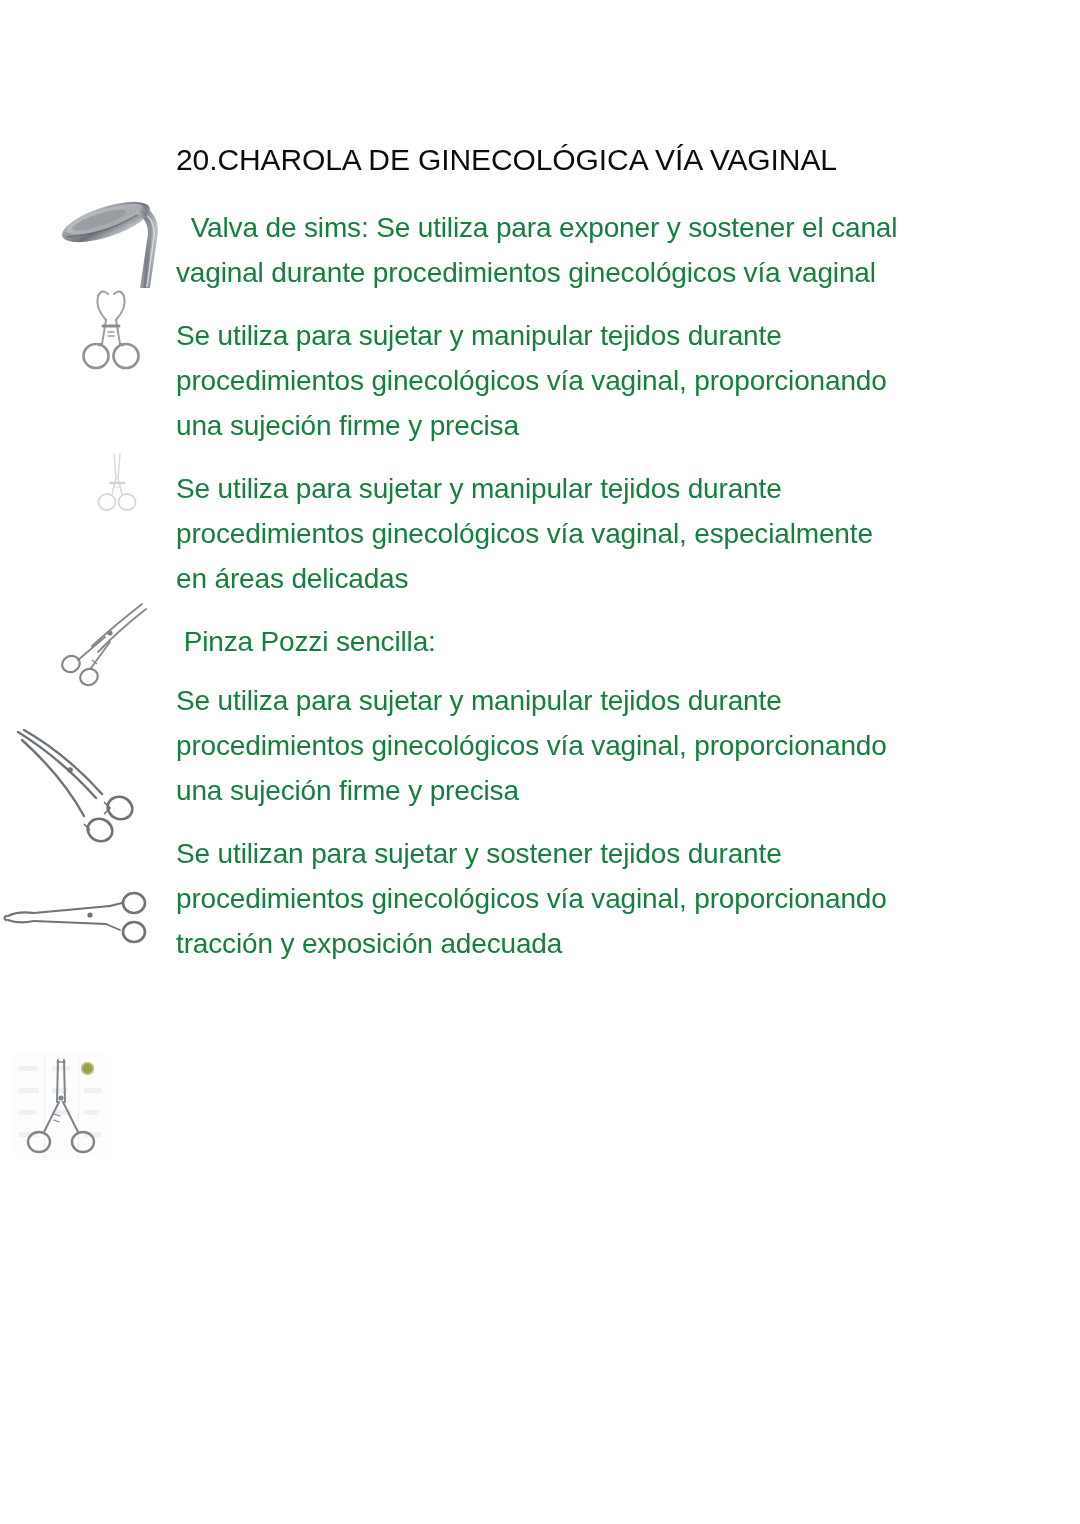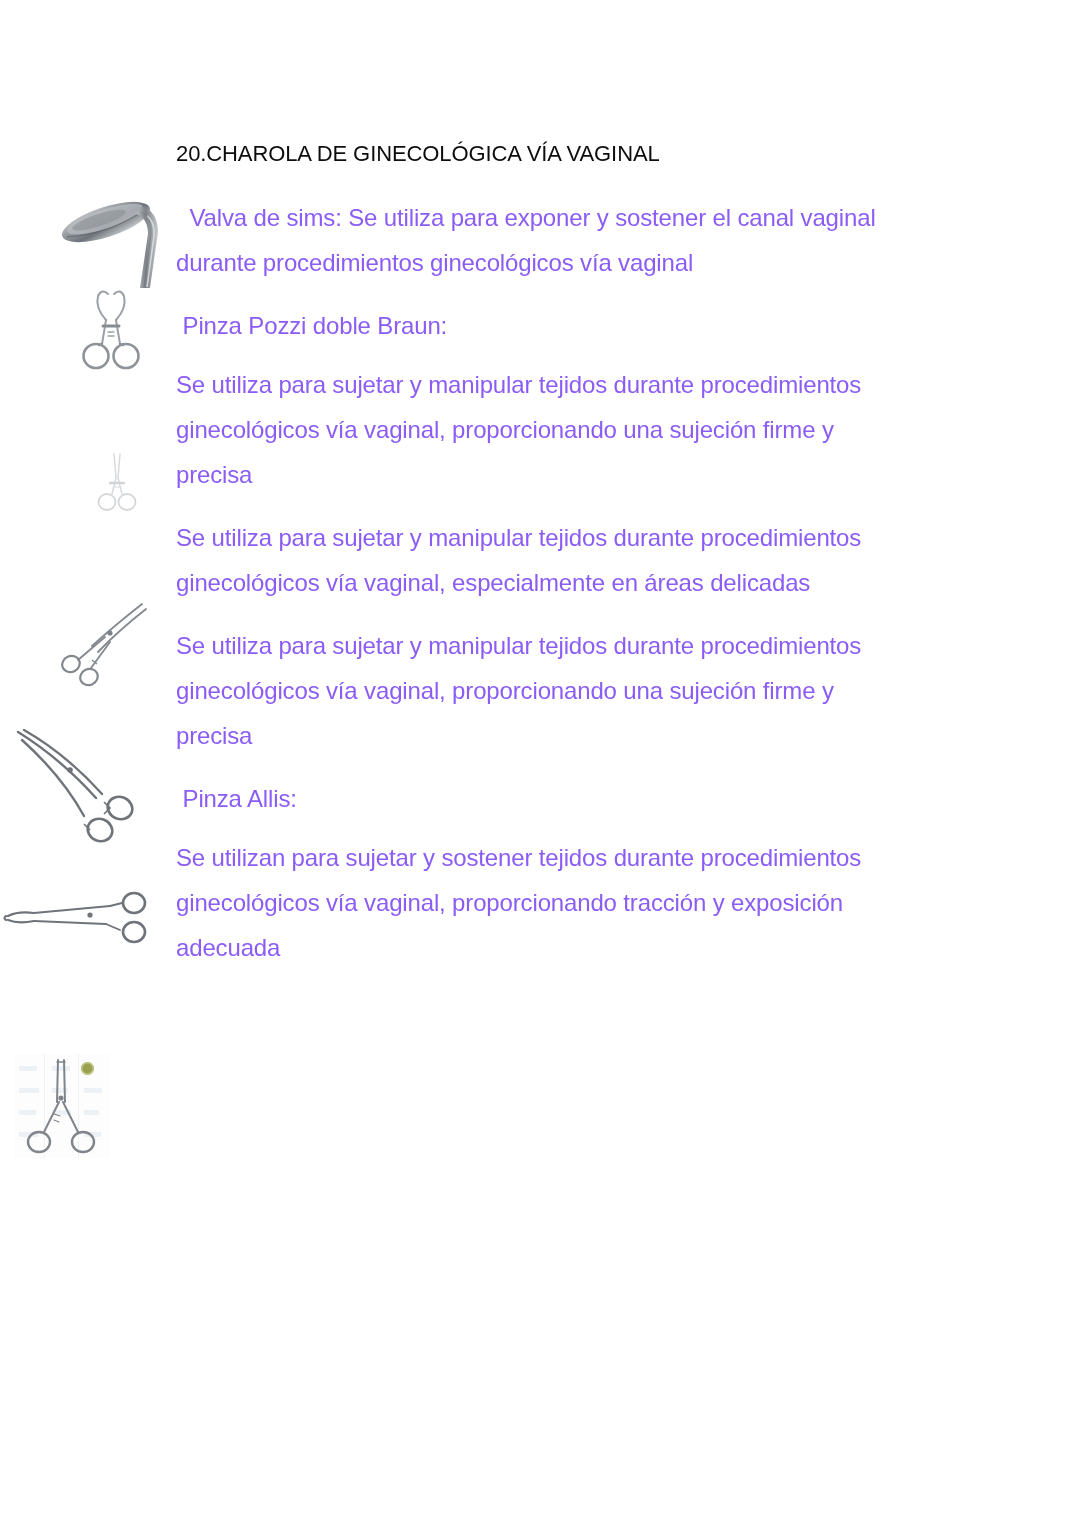--- a/index.html
+++ b/index.html
@@ -26,34 +26,34 @@
 
   
   .text-col {
     position: absolute;
     left: 176px;
     top: 140px;
     width: 730px;
   }
 
   .doc-heading {
-    font-size: 22px;
+    font-size: 30px;
     font-weight: 400;
     letter-spacing: -0.1px;
     line-height: 1.3;
     margin: 0 0 26px 0;
     color: #0d0d0d;
     white-space: nowrap;
   }
 
   .para {
-    font-size: 24px;
+    font-size: 28px;
     line-height: 45px;
     margin: 0 0 18px 0;
-    color: #8b5cf6;
+    color: #15803d;
     letter-spacing: -0.15px;
     white-space: pre-wrap;
   }
   .para.indent {
     text-indent: 7px;
   }
   .para.label-only {
     margin-bottom: 14px;
   }
 
@@ -274,30 +274,29 @@
 
   </div>
 
   <div class="text-col">
 
     <h1 class="doc-heading">20.CHAROLA DE GINECOLÓGICA VÍA VAGINAL</h1>
 
     <p class="para indent"> Valva de sims: Se utiliza para exponer y sostener el canal vaginal durante procedimientos ginecológicos vía vaginal</p>
 
 
-    <p class="para label-only"> Pinza Pozzi doble Braun:</p>
 
     <p class="para">Se utiliza para sujetar y manipular tejidos durante procedimientos ginecológicos vía vaginal, proporcionando una sujeción firme y precisa</p>
 
 
 
     <p class="para">Se utiliza para sujetar y manipular tejidos durante procedimientos ginecológicos vía vaginal, especialmente en áreas delicadas</p>
 
+    <p class="para label-only"> Pinza Pozzi sencilla:</p>
 
     <p class="para">Se utiliza para sujetar y manipular tejidos durante procedimientos ginecológicos vía vaginal, proporcionando una sujeción firme y precisa</p>
 
-    <p class="para label-only"> Pinza Allis:</p>
 
     <p class="para">Se utilizan para sujetar y sostener tejidos durante procedimientos ginecológicos vía vaginal, proporcionando tracción y exposición adecuada</p>
 
   </div>
 
 </div>
 
 </body></html>

